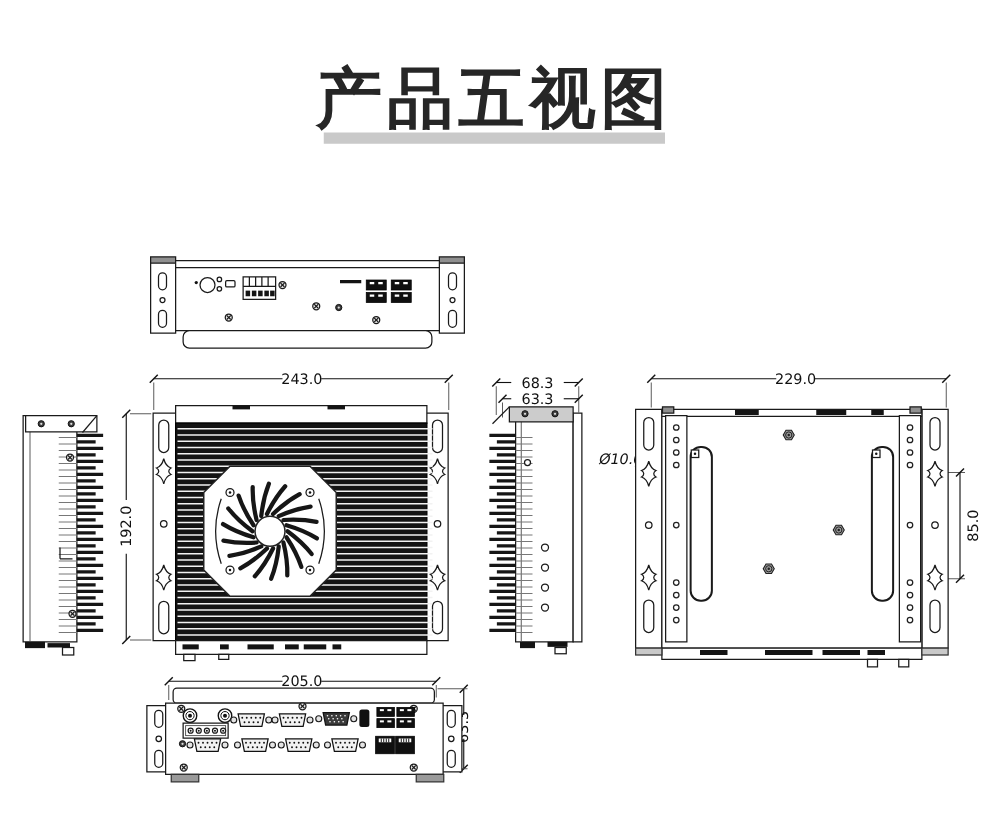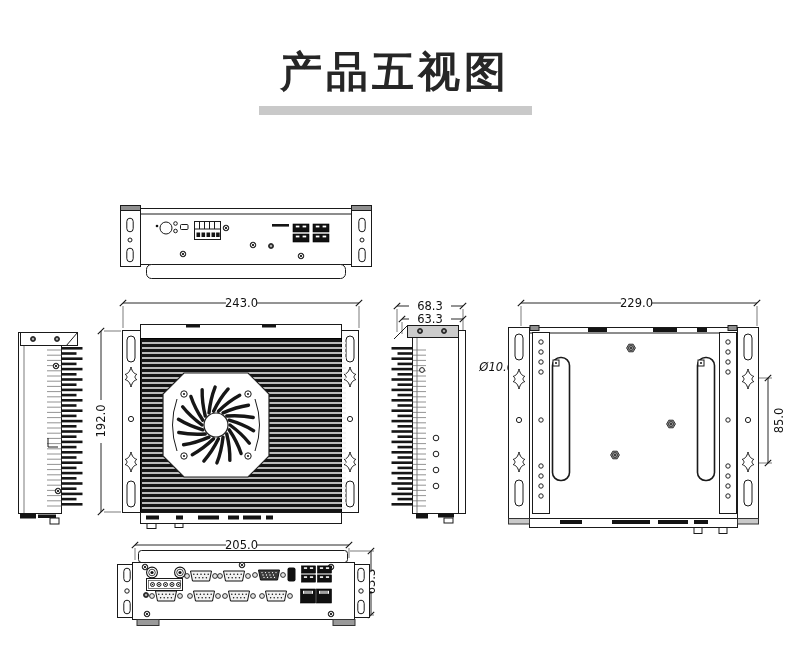--- a/index.html
+++ b/index.html
@@ -1,19 +1,19 @@
 <!DOCTYPE html>
 <html><head>
 <meta charset="utf-8">
 <style>
   html,body{margin:0;padding:0;background:#ffffff;}
   .page{position:relative;width:790px;height:659px;background:#fff;overflow:hidden;
         font-family:"Liberation Sans",sans-serif;}
   .title{position:absolute;left:0;top:44px;width:790px;text-align:center;
-         font-size:42px;font-weight:900;color:#262626;letter-spacing:4px;margin:0;}
+         font-size:53px;font-weight:900;color:#262626;letter-spacing:4px;margin:0;}
   .title-bar{position:absolute;left:259px;top:106px;width:273px;height:9px;background:#c9c9c9;}
   svg text.dim{font-family:"DejaVu Sans",sans-serif;font-size:11.5px;fill:#111;}
   svg text.dimi{font-style:italic;}
   .fw{fill:#ffffff;stroke:#1a1a1a;stroke-width:1;}
   .gy{fill:#cccccc;stroke:#1a1a1a;stroke-width:1;}
   .dk{fill:#141414;stroke:none;}
   .ln{stroke:#1a1a1a;stroke-width:1;fill:none;}
   .xt{stroke:#444;stroke-width:0.7;fill:none;}
   .dl{stroke:#111;stroke-width:0.9;fill:none;}
 </style>

